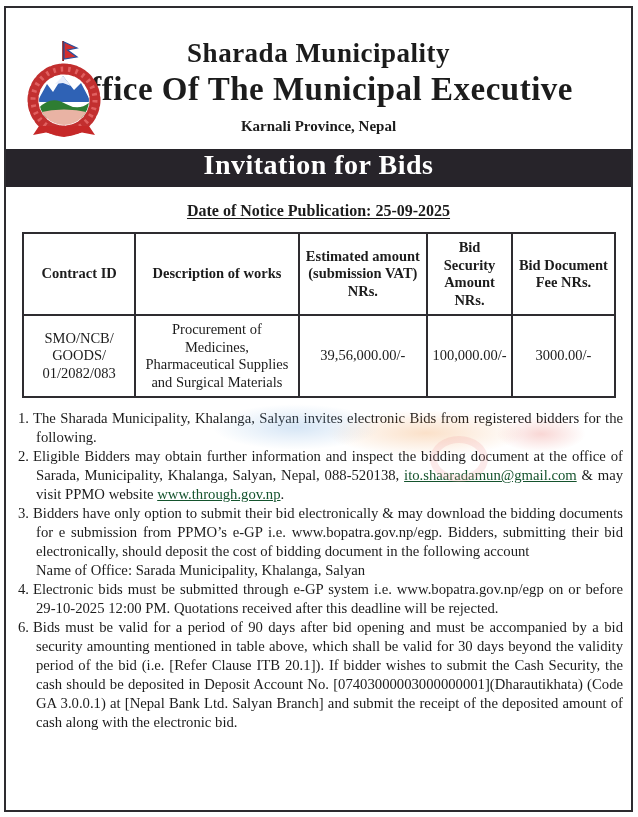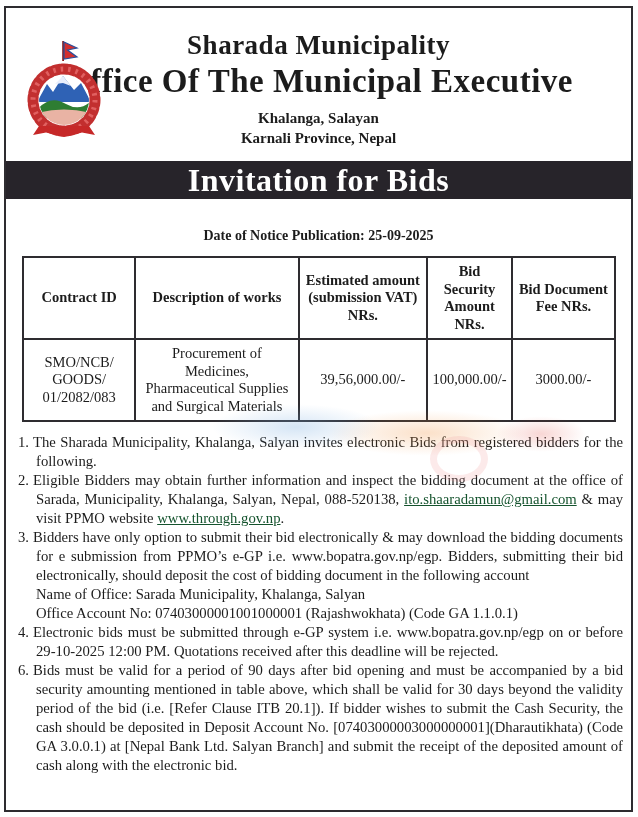--- a/index.html
+++ b/index.html
@@ -8,33 +8,33 @@
     font-family: "Liberation Serif", "DejaVu Serif", serif;
     color: #1c1c1c;
   }
   .page {
     position: absolute; left: 4px; top: 6px; right: 5px; bottom: 5px;
     border: 2px solid #2e2c30; background: #fff; overflow: hidden;
   }
   
   .doc-header { position: relative; text-align: center; padding-top: 14px; }
   .emblem { position: absolute; left: 18px; top: 32px; width: 80px; height: 102px; }
-  .h-muni { font-size: 27px; font-weight: bold; margin: 8px 0 2px; letter-spacing: .5px; }
+  .h-muni { font-size: 27px; font-weight: bold; margin: 16px 0 2px; letter-spacing: .5px; }
   .h-office { font-size: 33px; font-weight: bold; margin: 2px 0 8px; letter-spacing: .5px; }
   .h-addr { font-size: 15px; font-weight: bold; line-height: 20px; }
   
   .banner {
     margin-top: 13px; height: 38px; background: #27242a; color: #fff;
-    display: flex; align-items: center; justify-content: center;
-    font-size: 32px; font-weight: bold; letter-spacing: .5px;
+    display: flex; justify-content: center;
+    font-size: 28px; font-weight: bold; letter-spacing: .5px;
   }
   
   .date-line {
-    text-align: center; margin-top: 29px; font-size: 14px; font-weight: bold;
-    text-underline-offset: 2px;
+    text-align: center; margin-top: 15px; font-size: 16px; font-weight: bold;
+    text-decoration: underline; text-underline-offset: 2px;
   }
   
   table.bids {
     border-collapse: collapse; margin: 12px 0 0 16px; width: 594px;
     table-layout: fixed;
   }
   table.bids th, table.bids td {
     border: 2px solid #2e2c30; text-align: center; vertical-align: middle;
     font-size: 14.5px; line-height: 17.5px; padding: 5px 4px;
   }
@@ -84,21 +84,20 @@
           <path d="M31 44 L39 36 L47 46 L39 43 Z" fill="#e8eefc"></path>
           <path d="M13 70 Q26 54 42 64 Q56 72 67 61 L67 78 L13 78 Z" fill="#2e7d32"></path>
           <path d="M13 73 Q40 66 67 73 L67 85 L13 85 Z" fill="#e9b3a4"></path>
         </g>
 
         <path d="M15 86 L65 86 L71 95 L58 92.5 L40 97 L22 92.5 L9 95 Z" fill="#c62828"></path>
       </svg>
     </div>
     <div class="h-muni">Sharada Municipality</div>
     <div class="h-office">Office Of The Municipal Executive</div>
-    <div class="h-addr">Khalanga, Salayan</div>
     <div class="h-addr">Karnali Province, Nepal</div>
   </div>
 
   <div class="banner">
     <span>Invitation for Bids</span>
   </div>
 
   <div class="date-line">Date of Notice Publication: 25-09-2025</div>
 
   <table class="bids">
@@ -138,21 +137,20 @@
     </div>
 
     <div class="term">
       <span class="num">2.</span><span>Eligible Bidders may obtain further information and inspect the bidding document at the office of Sarada, Municipality, Khalanga, Salyan, Nepal, 088-520138, </span><span class="link">ito.shaaradamun@gmail.com</span><span> &amp; may visit PPMO website </span><span class="link">www.through.gov.np</span><span>.</span>
     </div>
 
     <div class="term">
       <span class="num">3.</span><span>Bidders have only option to submit their bid electronically &amp; may download the bidding documents for e submission from PPMO’s e-GP i.e. www.bopatra.gov.np/egp. Bidders, submitting their bid electronically, should deposit the cost of bidding document in the following account</span>
     </div>
     <div class="subline">Name of Office: Sarada Municipality, Khalanga, Salyan</div>
-    <div class="subline">Office Account No: 07403000001001000001 (Rajashwokhata) (Code GA 1.1.0.1)</div>
 
     <div class="term">
       <span class="num">4.</span><span>Electronic bids must be submitted through e-GP system i.e. www.bopatra.gov.np/egp on or before 29-10-2025 12:00 PM. Quotations received after this deadline will be rejected.</span>
     </div>
 
 
     <div class="term">
       <span class="num">6.</span><span>Bids must be valid for a period of 90 days after bid opening and must be accompanied by a bid security amounting mentioned in table above, which shall be valid for 30 days beyond the validity period of the bid (i.e. [Refer Clause ITB 20.1]). If bidder wishes to submit the Cash Security, the cash should be deposited in Deposit Account No. [07403000003000000001](Dharautikhata) (Code GA 3.0.0.1) at [Nepal Bank Ltd. Salyan Branch] and submit the receipt of the deposited amount of cash along with the electronic bid.</span>
     </div>
 

